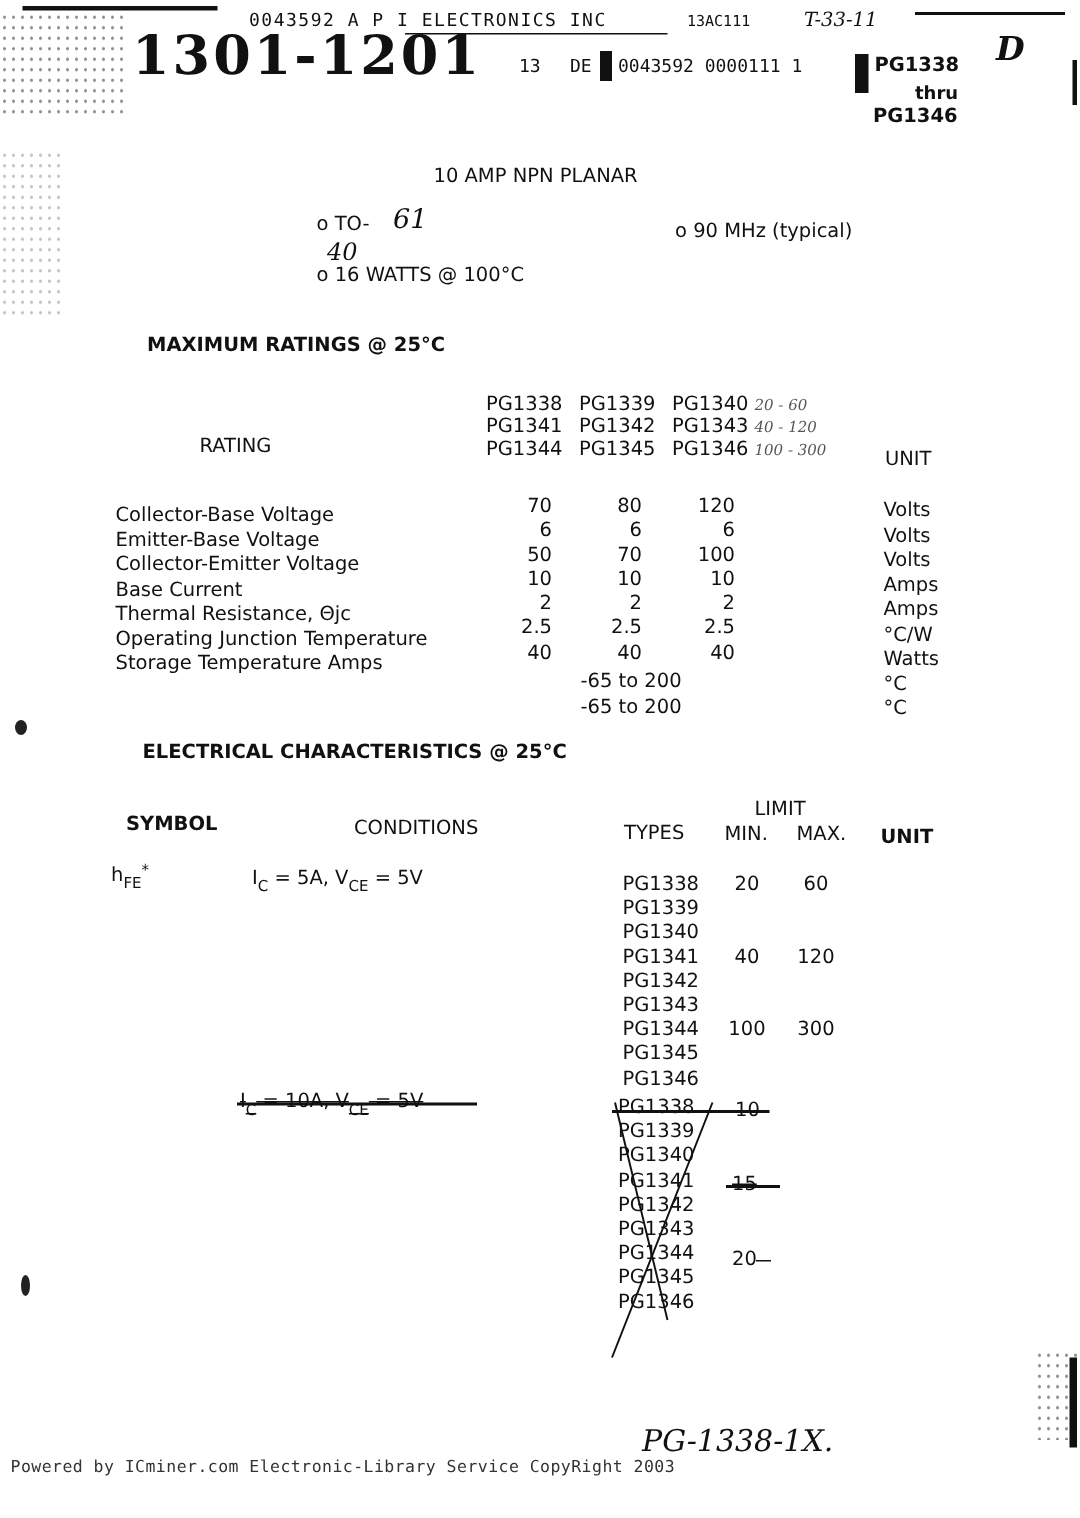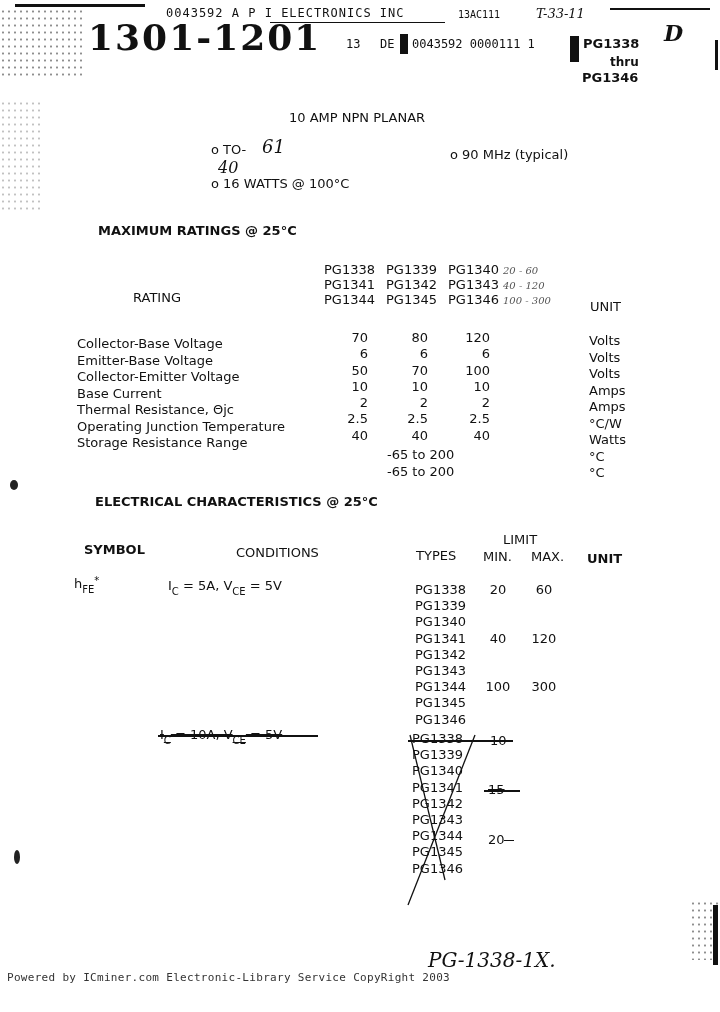--- a/index.html
+++ b/index.html
@@ -80,21 +80,21 @@
 <div class="abs sans md" style="left:133px;top:290px;">RATING</div>
 <div class="abs sans md" style="left:590px;top:299px;">UNIT</div>
 
 <div class="abs sans md" style="left:77px;top:336px;line-height:16.5px;">
   <div>Collector-Base Voltage</div>
   <div>Emitter-Base Voltage</div>
   <div>Collector-Emitter Voltage</div>
   <div>Base Current</div>
   <div>Thermal Resistance, Θjc</div>
   <div>Operating Junction Temperature</div>
-  <div>Storage Resistance Range</div>
+  <div>Storage Temperature Amps</div>
 </div>
 
 <div class="abs sans md" style="left:326px;top:330px;line-height:16.3px;text-align:right;width:42px;">
   <div>70</div>
   <div>6</div>
   <div>50</div>
   <div>10</div>
   <div>2</div>
   <div>2.5</div>
   <div>40</div>

